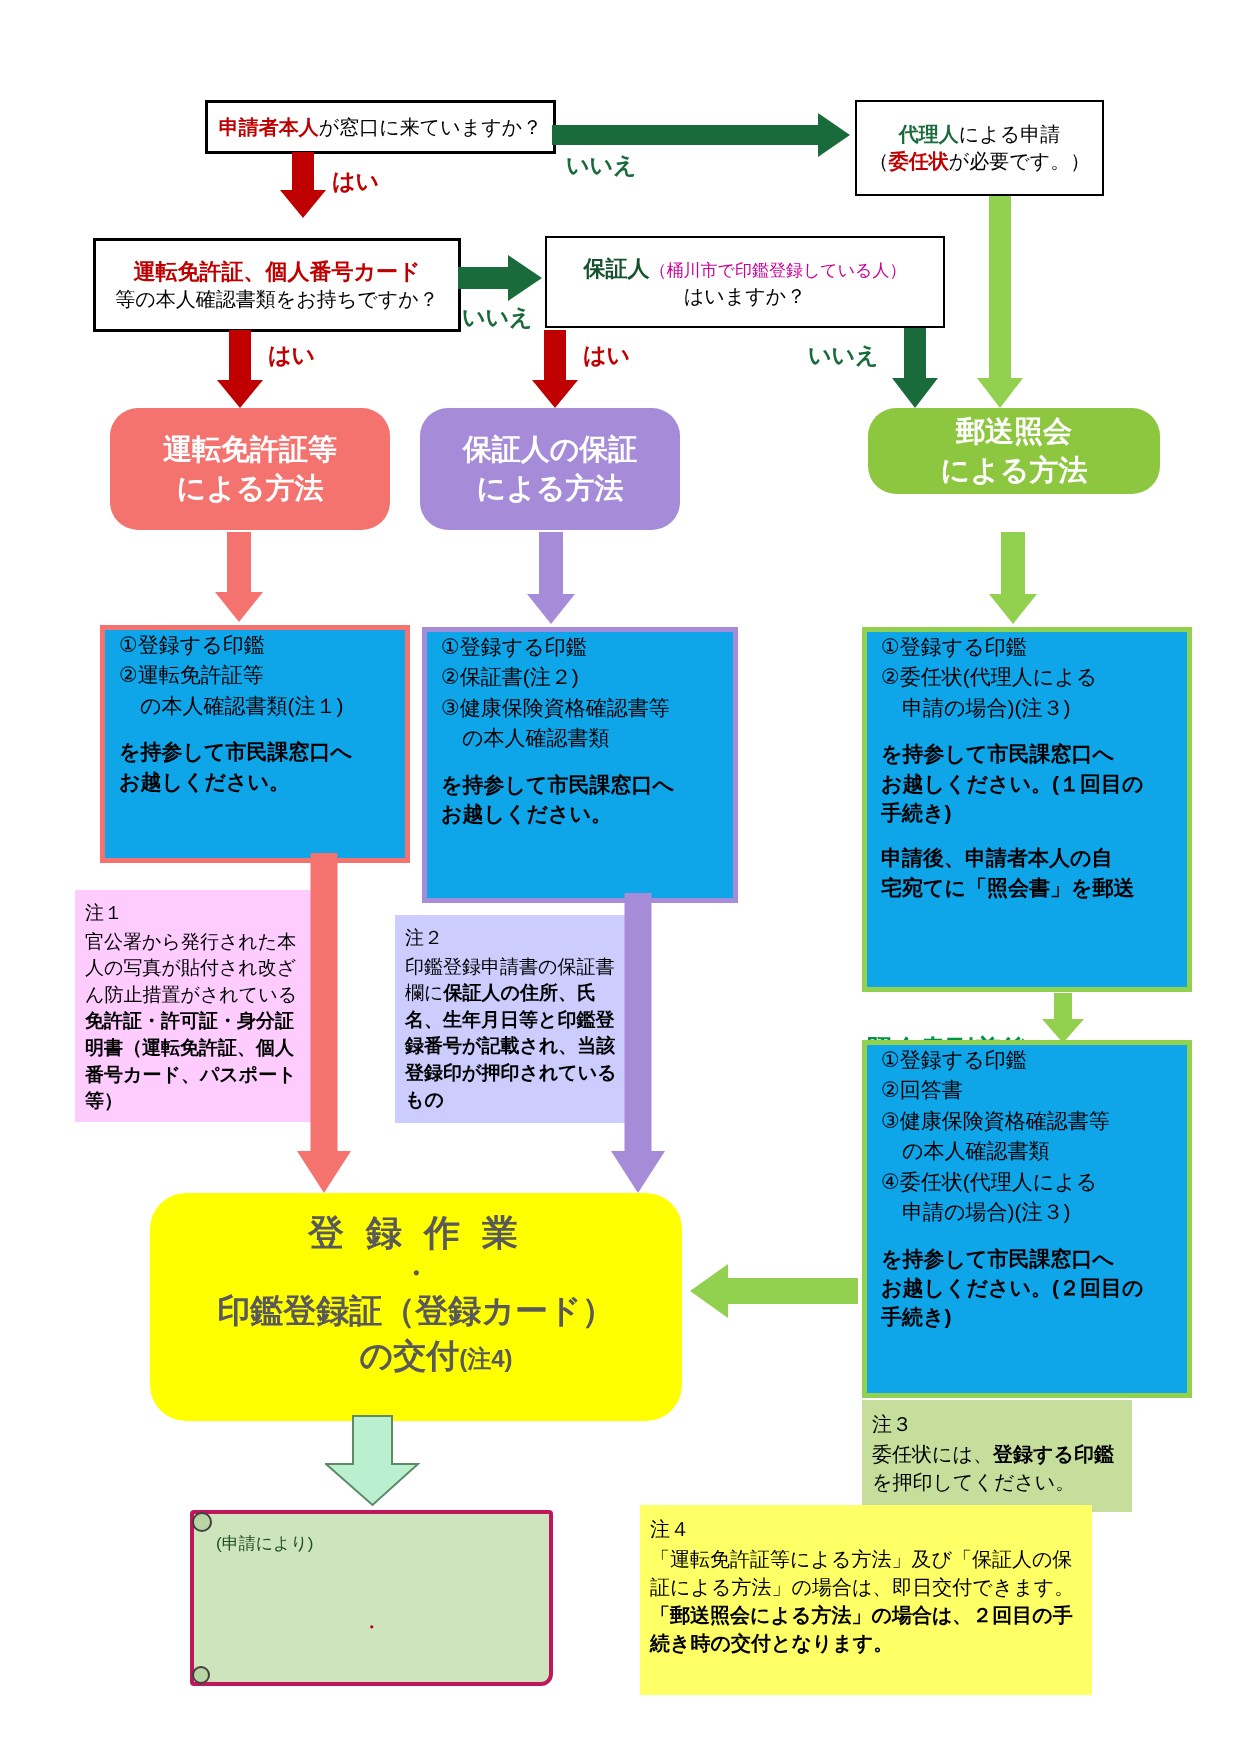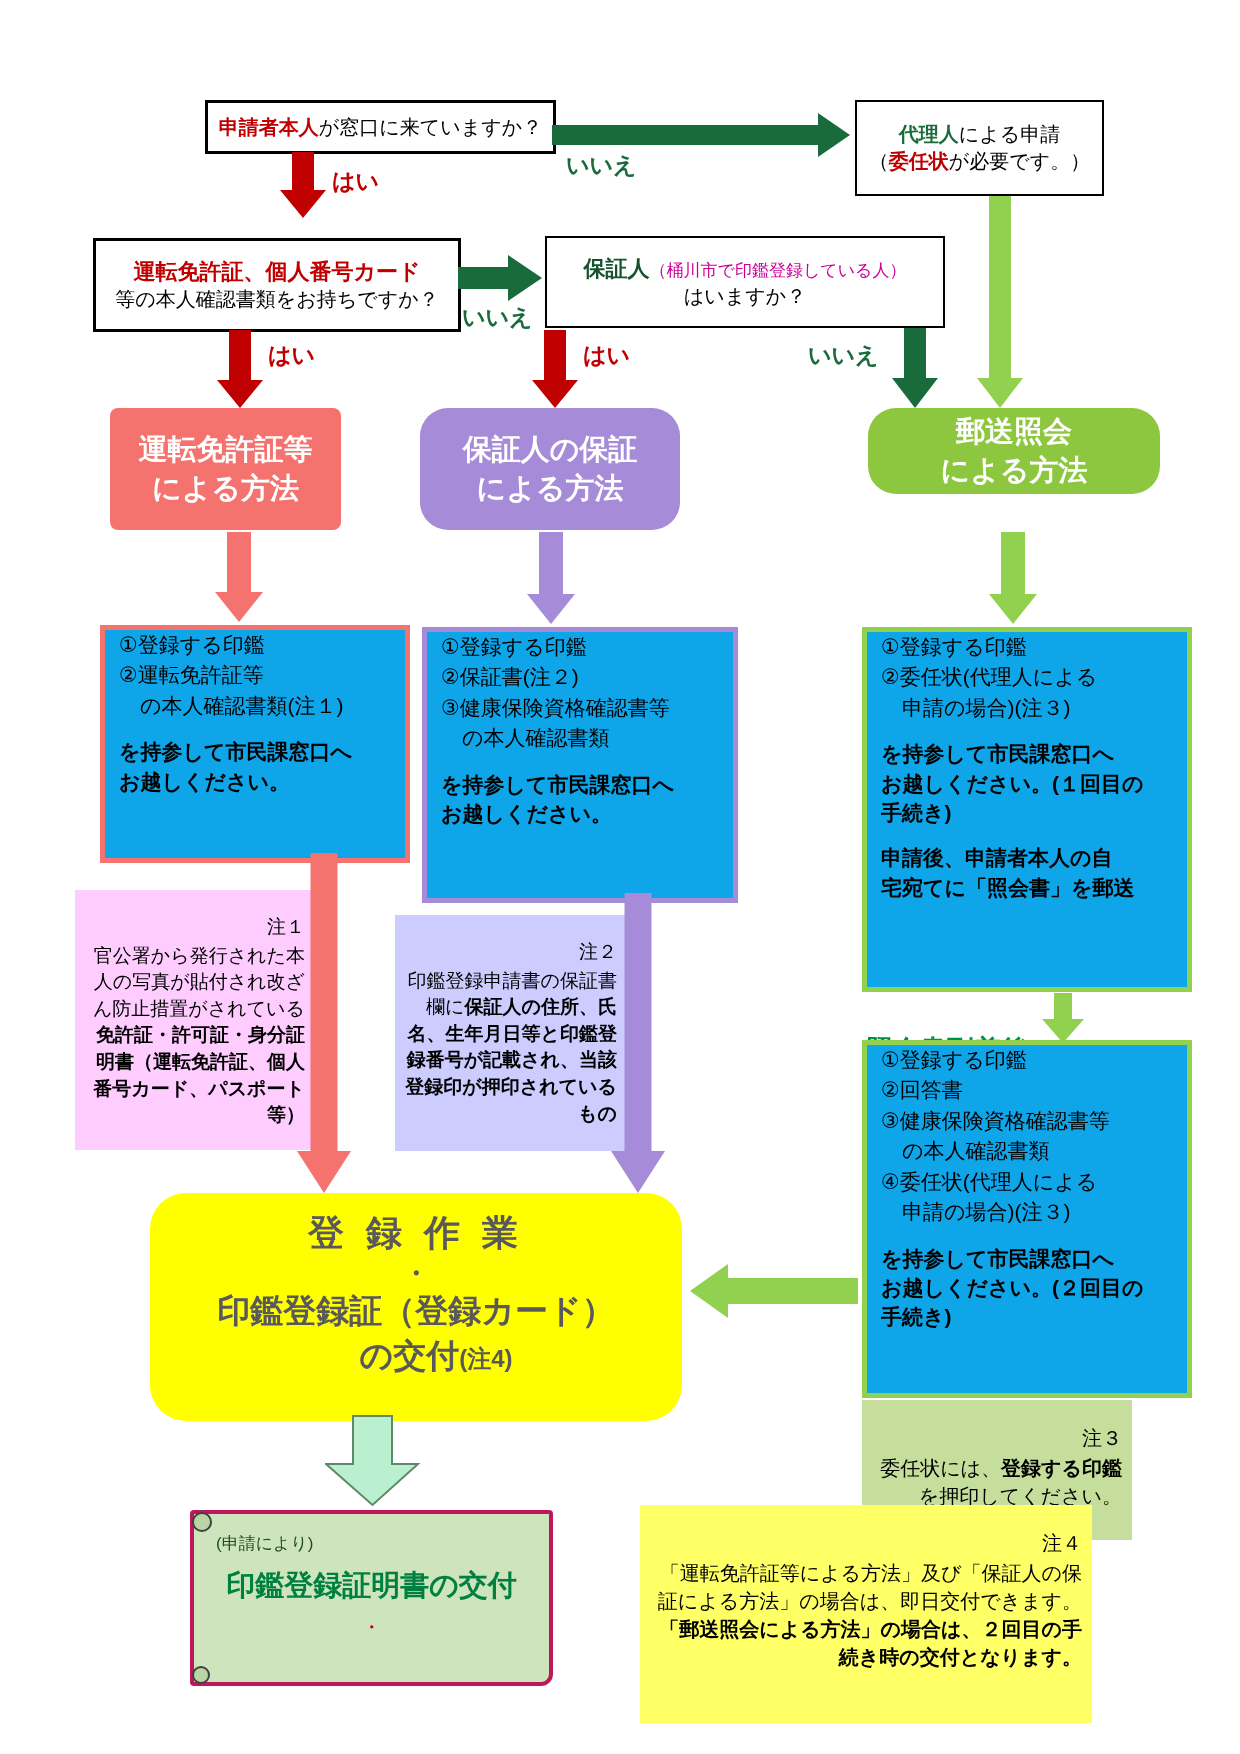--- a/index.html
+++ b/index.html
@@ -34,21 +34,21 @@
     border-top:var(--hw) solid transparent;border-bottom:var(--hw) solid transparent;border-right:var(--hh) solid var(--c);}
   .lbl{position:absolute;font-size:23px;font-weight:bold;}
   
   .method{position:absolute;border-radius:28px;display:flex;align-items:center;justify-content:center;
     color:#fff;font-weight:900;font-size:29px;line-height:1.35;text-align:center;}
   
   .detail{position:absolute;background:#0ea5e9;border-style:solid;border-width:5px;padding:0 14px;
     font-size:21px;line-height:1.45;}
   .detail .msg{display:block;font-weight:900;font-size:21px;line-height:1.4;margin-top:16px;}
   
-  .note{position:absolute;padding:24px 10px;font-size:19px;line-height:1.4;text-align:right;}
+  .note{position:absolute;padding:10px 10px;font-size:19px;line-height:1.4;}
   .note .ttl{display:block;margin-bottom:2px;}
   .note strong{font-weight:900;}
   
   .result{position:absolute;background:#ffff00;border-radius:36px;color:#595959;text-align:center;
     font-weight:900;padding-top:16px;}
   .result .l1{font-size:36px;letter-spacing:6px;}
   .result .ldot{font-size:26px;line-height:1.2;}
   .result .l2{font-size:33px;}
   .result .l3{font-size:33px;margin-left:40px;}
   .result .l3 small{font-size:24px;font-weight:900;}
@@ -110,21 +110,21 @@
   <div class="lbl red" style="left:268px;top:340px;">はい</div>
 
   <div class="arrv" style="left:532px;top:330px;width:46px;height:78px;--c:#c00000;--sw:22px;--hw:23px;--hh:28px;"></div>
   <div class="lbl red" style="left:583px;top:340px;">はい</div>
 
   <div class="arrv" style="left:892px;top:328px;width:46px;height:80px;--c:#1a6b3b;--sw:22px;--hw:23px;--hh:30px;"></div>
   <div class="lbl green" style="left:808px;top:340px;">いいえ</div>
 
   <div class="arrv" style="left:977px;top:196px;width:46px;height:212px;--c:#92d050;--sw:22px;--hw:23px;--hh:30px;"></div>
 
-  <div class="method pre" style="left:110px;top:408px;width:231px;height:122px;background:#f4736f;border-radius:8px;">運転免許証等
+  <div class="method pre" style="left:110px;top:408px;width:280px;height:122px;background:#f4736f;">運転免許証等
 による方法</div>
   <div class="method pre" style="left:420px;top:408px;width:260px;height:122px;background:#a58bd8;">保証人の保証
 による方法</div>
   <div class="method pre" style="left:868px;top:408px;width:292px;height:86px;background:#8dc63f;">郵送照会
 による方法</div>
 
   <div class="arrv" style="left:215px;top:532px;width:48px;height:90px;--c:#f4736f;--sw:24px;--hw:24px;--hh:30px;"></div>
   <div class="arrv" style="left:527px;top:532px;width:48px;height:92px;--c:#a58bd8;--sw:24px;--hw:24px;--hh:30px;"></div>
   <div class="arrv" style="left:989px;top:532px;width:48px;height:92px;--c:#92d050;--sw:24px;--hw:24px;--hh:30px;"></div>
 
@@ -201,21 +201,20 @@
   </div>
 
   <svg class="abs" style="left:325px;top:1415px;" width="95" height="92" viewBox="0 0 95 92">
     <path d="M28,1 h39 v48 h26 L47.5,90 1,49 h27 z" fill="#baf0d0" stroke="#5e8a66" stroke-width="2"></path>
   </svg>
 
   <div class="scroll" style="left:190px;top:1510px;width:355px;height:168px;">
     <span class="curl-tl"></span>
     <span class="curl-bl"></span>
     <div class="sub">(申請により)</div>
-    <div class="main">印鑑登録証明書の交付</div>
     <div class="dot">・</div>
   </div>
 
   <div class="note" style="left:640px;top:1505px;width:432px;height:170px;background:#ffff66;font-size:20px;">
     <span class="ttl">注４</span>
     <span>「運転免許証等による方法」及び「保証人の保証による方法」の場合は、即日交付できます。</span><br>
     <strong>「郵送照会による方法」の場合は、２回目の手続き時の交付となります。</strong>
   </div>
 
 </div>

